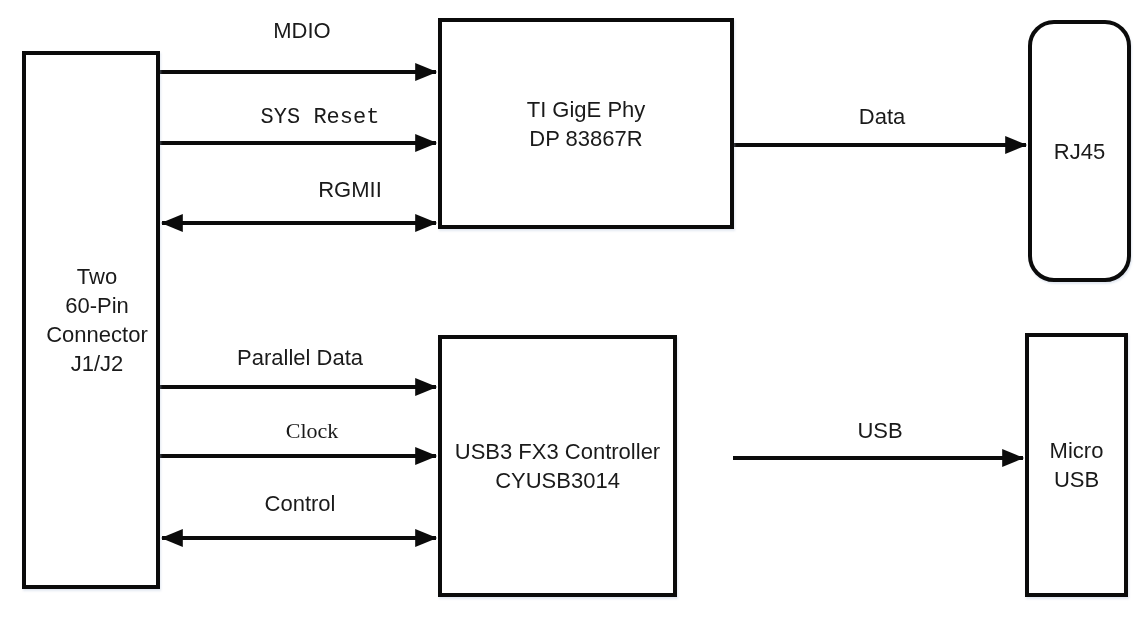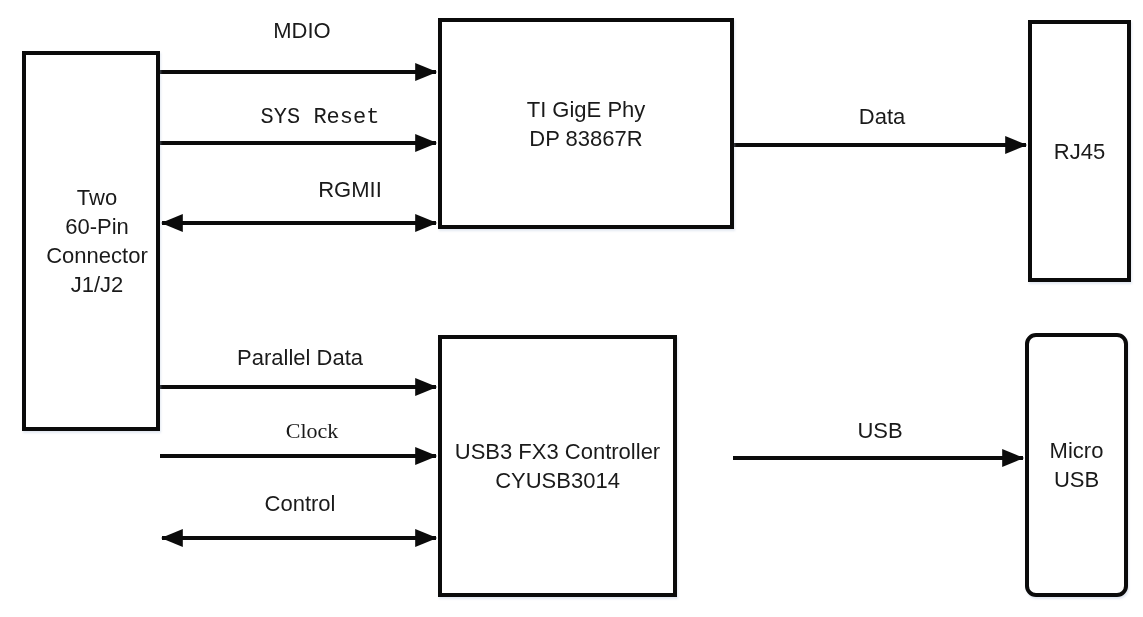--- a/index.html
+++ b/index.html
@@ -32,25 +32,25 @@
     flex-direction: column;
     align-items: center;
     justify-content: center;
     text-align: center;
     font-size: 22px;
     line-height: 29px;
     box-shadow: 1px 2px 2px rgba(173, 190, 214, 0.35);
   }
   .box span { display: block; white-space: nowrap; }
 
-  .box-connector { left: 22px;   top: 51px;  width: 138px; height: 380px; padding-left: 12px; }
+  .box-connector { left: 22px;   top: 51px;  width: 138px; height: 538px; padding-left: 12px; }
   .box-gige     { left: 438px;  top: 18px;  width: 296px; height: 211px; }
-  .box-rj45     { left: 1028px; top: 20px;  width: 103px; height: 262px; }
+  .box-rj45     { left: 1028px; top: 20px;  width: 103px; height: 262px; border-radius: 26px; }
   .box-fx3      { left: 438px;  top: 335px; width: 239px; height: 262px; }
-  .box-microusb { left: 1025px; top: 333px; width: 103px; height: 264px; border-radius: 11px; }
+  .box-microusb { left: 1025px; top: 333px; width: 103px; height: 264px; }
 
   .edge-label {
     position: absolute;
     transform: translate(-50%, -50%);
     font-size: 22px;
     white-space: nowrap;
     background: transparent;
   }
   .lbl-mdio          { left: 302px; top: 31px;  }
   .lbl-sys-reset     { left: 320px; top: 117px; font-family: Liberation Mono, monospace; }

